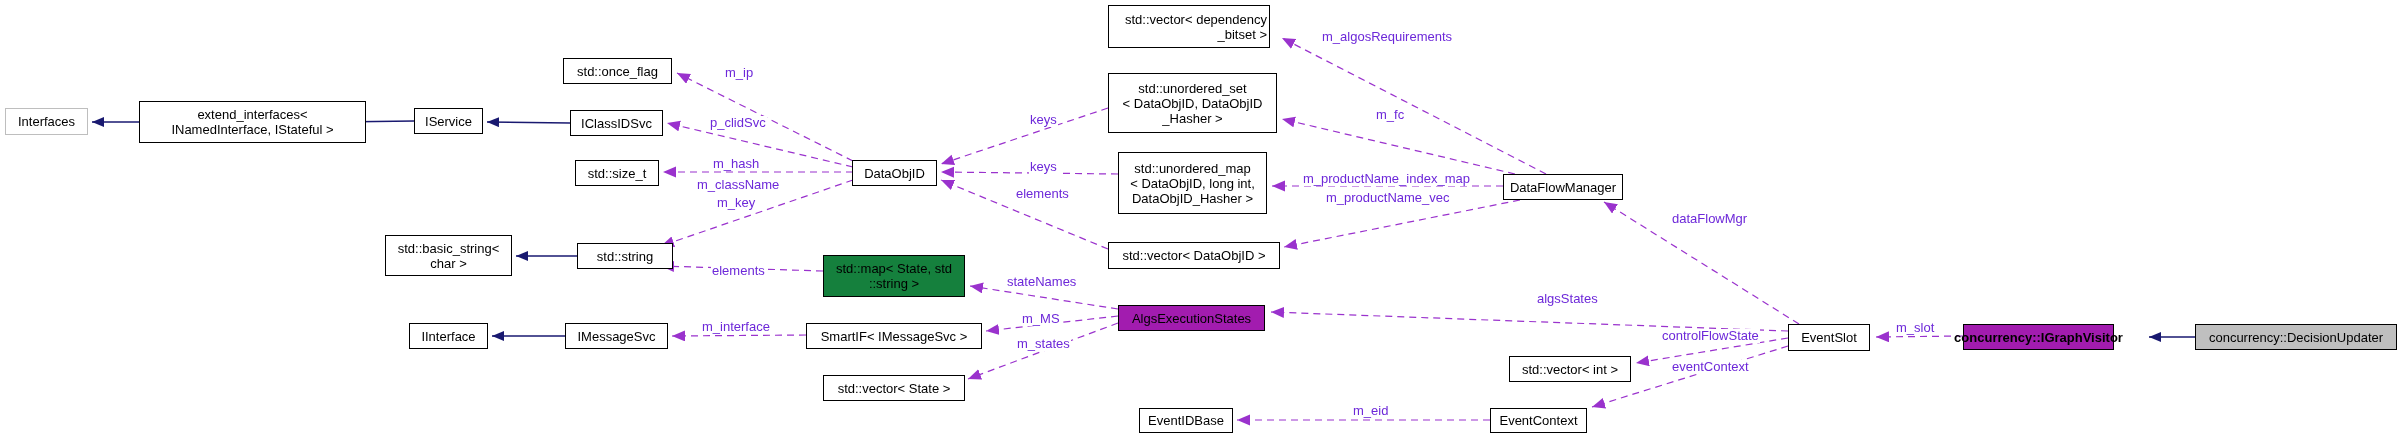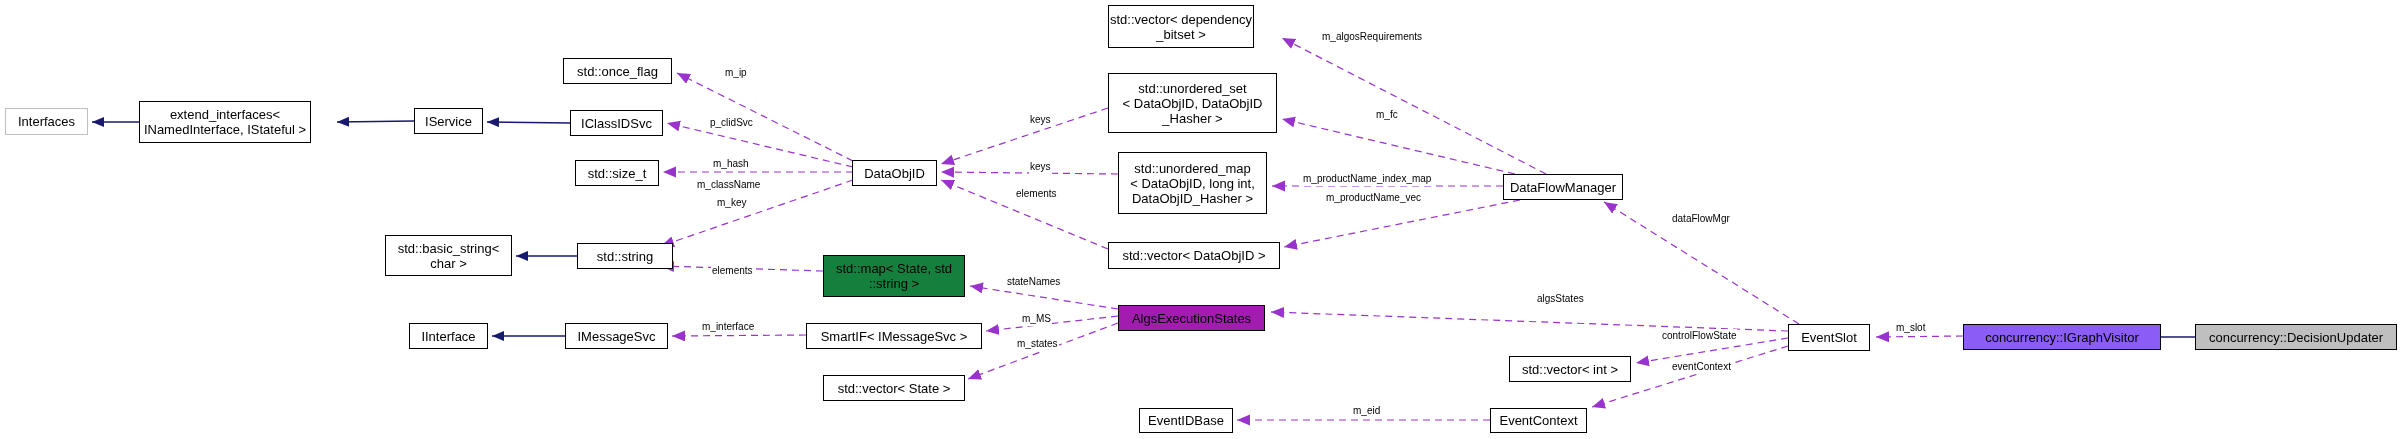--- a/index.html
+++ b/index.html
@@ -28,23 +28,23 @@
     justify-content: center;
     text-align: center;
     font-size: 13px;
     line-height: 15px;
     color: #000000;
     white-space: nowrap;
     padding: 0 2px;
   }
   .edge-label {
     position: absolute;
-    font-size: 10px;
+    font-size: 13px;
     line-height: 14px;
-    color: #000000;
+    color: #6d28d9;
     background: #ffffff;
     white-space: nowrap;
     padding: 0 1px;
   }
   polyline.edge-inherit { fill: none; stroke-width: 1.4; }
   polyline.edge-usage   { fill: none; stroke-width: 1.2; stroke-dasharray: 7 5; }
 </style>
 </head>
 <body>
 
@@ -86,21 +86,21 @@
         <polyline points="1963,336 1876,337" class="edge-usage" stroke="#9a32cd" marker-end="url(#arrow-usage)"></polyline>
         <polyline points="1118,309 970,286" class="edge-usage" stroke="#9a32cd" marker-end="url(#arrow-usage)"></polyline>
         <polyline points="1118,316 986,331" class="edge-usage" stroke="#9a32cd" marker-end="url(#arrow-usage)"></polyline>
         <polyline points="1118,323 968,379" class="edge-usage" stroke="#9a32cd" marker-end="url(#arrow-usage)"></polyline>
       </g>
   </svg>
   <div id="node-layer">
       <div class="node" style="left: 5px; top: 108px; width: 83px; height: 27px; background: rgb(255, 255, 255); border-color: rgb(190, 190, 190);">
         <div>Interfaces</div>
       </div>
-      <div class="node" style="left: 139px; top: 101px; width: 172px; height: 42px; background: rgb(255, 255, 255); border-color: rgb(0, 0, 0);">
+      <div class="node" style="left: 139px; top: 101px; width: 227px; height: 42px; background: rgb(255, 255, 255); border-color: rgb(0, 0, 0);">
         <div>extend_interfaces&lt;</div>
         <div>INamedInterface, IStateful &gt;</div>
       </div>
       <div class="node" style="left: 414px; top: 108px; width: 69px; height: 26px; background: rgb(255, 255, 255); border-color: rgb(0, 0, 0);">
         <div>IService</div>
       </div>
       <div class="node" style="left: 563px; top: 58px; width: 109px; height: 26px; background: rgb(255, 255, 255); border-color: rgb(0, 0, 0);">
         <div>std::once_flag</div>
       </div>
       <div class="node" style="left: 570px; top: 110px; width: 93px; height: 26px; background: rgb(255, 255, 255); border-color: rgb(0, 0, 0);">
@@ -131,21 +131,21 @@
       </div>
       <div class="node" style="left: 823px; top: 375px; width: 142px; height: 26px; background: rgb(255, 255, 255); border-color: rgb(0, 0, 0);">
         <div>std::vector&lt; State &gt;</div>
       </div>
       <div class="node" style="left: 852px; top: 160px; width: 85px; height: 26px; background: rgb(255, 255, 255); border-color: rgb(0, 0, 0);">
         <div>DataObjID</div>
       </div>
       <div class="node" style="left: 1118px; top: 305px; width: 147px; height: 26px; background: #a21caf; border-color: rgb(0, 0, 0);">
         <div>AlgsExecutionStates</div>
       </div>
-      <div class="node" style="left: 1108px; top: 5px; width: 146px; height: 43px; background: rgb(255, 255, 255); border-color: rgb(0, 0, 0);">
+      <div class="node" style="left: 1108px; top: 5px; width: 162px; height: 43px; background: rgb(255, 255, 255); border-color: rgb(0, 0, 0); align-items: flex-end;">
         <div>std::vector&lt; dependency</div>
         <div>_bitset &gt;</div>
       </div>
       <div class="node" style="left: 1108px; top: 73px; width: 169px; height: 60px; background: rgb(255, 255, 255); border-color: rgb(0, 0, 0);">
         <div>std::unordered_set</div>
         <div>&lt; DataObjID, DataObjID</div>
         <div>_Hasher &gt;</div>
       </div>
       <div class="node" style="left: 1118px; top: 152px; width: 149px; height: 62px; background: rgb(255, 255, 255); border-color: rgb(0, 0, 0);">
         <div>std::unordered_map</div>
@@ -163,21 +163,21 @@
       </div>
       <div class="node" style="left: 1509px; top: 356px; width: 122px; height: 26px; background: rgb(255, 255, 255); border-color: rgb(0, 0, 0);">
         <div>std::vector&lt; int &gt;</div>
       </div>
       <div class="node" style="left: 1139px; top: 408px; width: 94px; height: 25px; background: rgb(255, 255, 255); border-color: rgb(0, 0, 0);">
         <div>EventIDBase</div>
       </div>
       <div class="node" style="left: 1490px; top: 408px; width: 97px; height: 25px; background: rgb(255, 255, 255); border-color: rgb(0, 0, 0);">
         <div>EventContext</div>
       </div>
-      <div class="node" style="left: 1963px; top: 324px; width: 198px; height: 26px; background: #8b5cf6; border-color: rgb(0, 0, 0);">
+      <div class="node" style="left: 1963px; top: 324px; width: 151px; height: 26px; background: #a21caf; border-color: rgb(0, 0, 0); font-weight: bold;">
         <div>concurrency::IGraphVisitor</div>
       </div>
       <div class="node" style="left: 2195px; top: 324px; width: 202px; height: 26px; background: rgb(191, 191, 191); border-color: rgb(0, 0, 0);">
         <div>concurrency::DecisionUpdater</div>
       </div>
     </div>
   <div id="label-layer">
       <span class="edge-label" style="left: 724px; top: 66px;">m_ip</span>
       <span class="edge-label" style="left: 709px; top: 116px;">p_clidSvc</span>
       <span class="edge-label" style="left: 712px; top: 157px;">m_hash</span>

